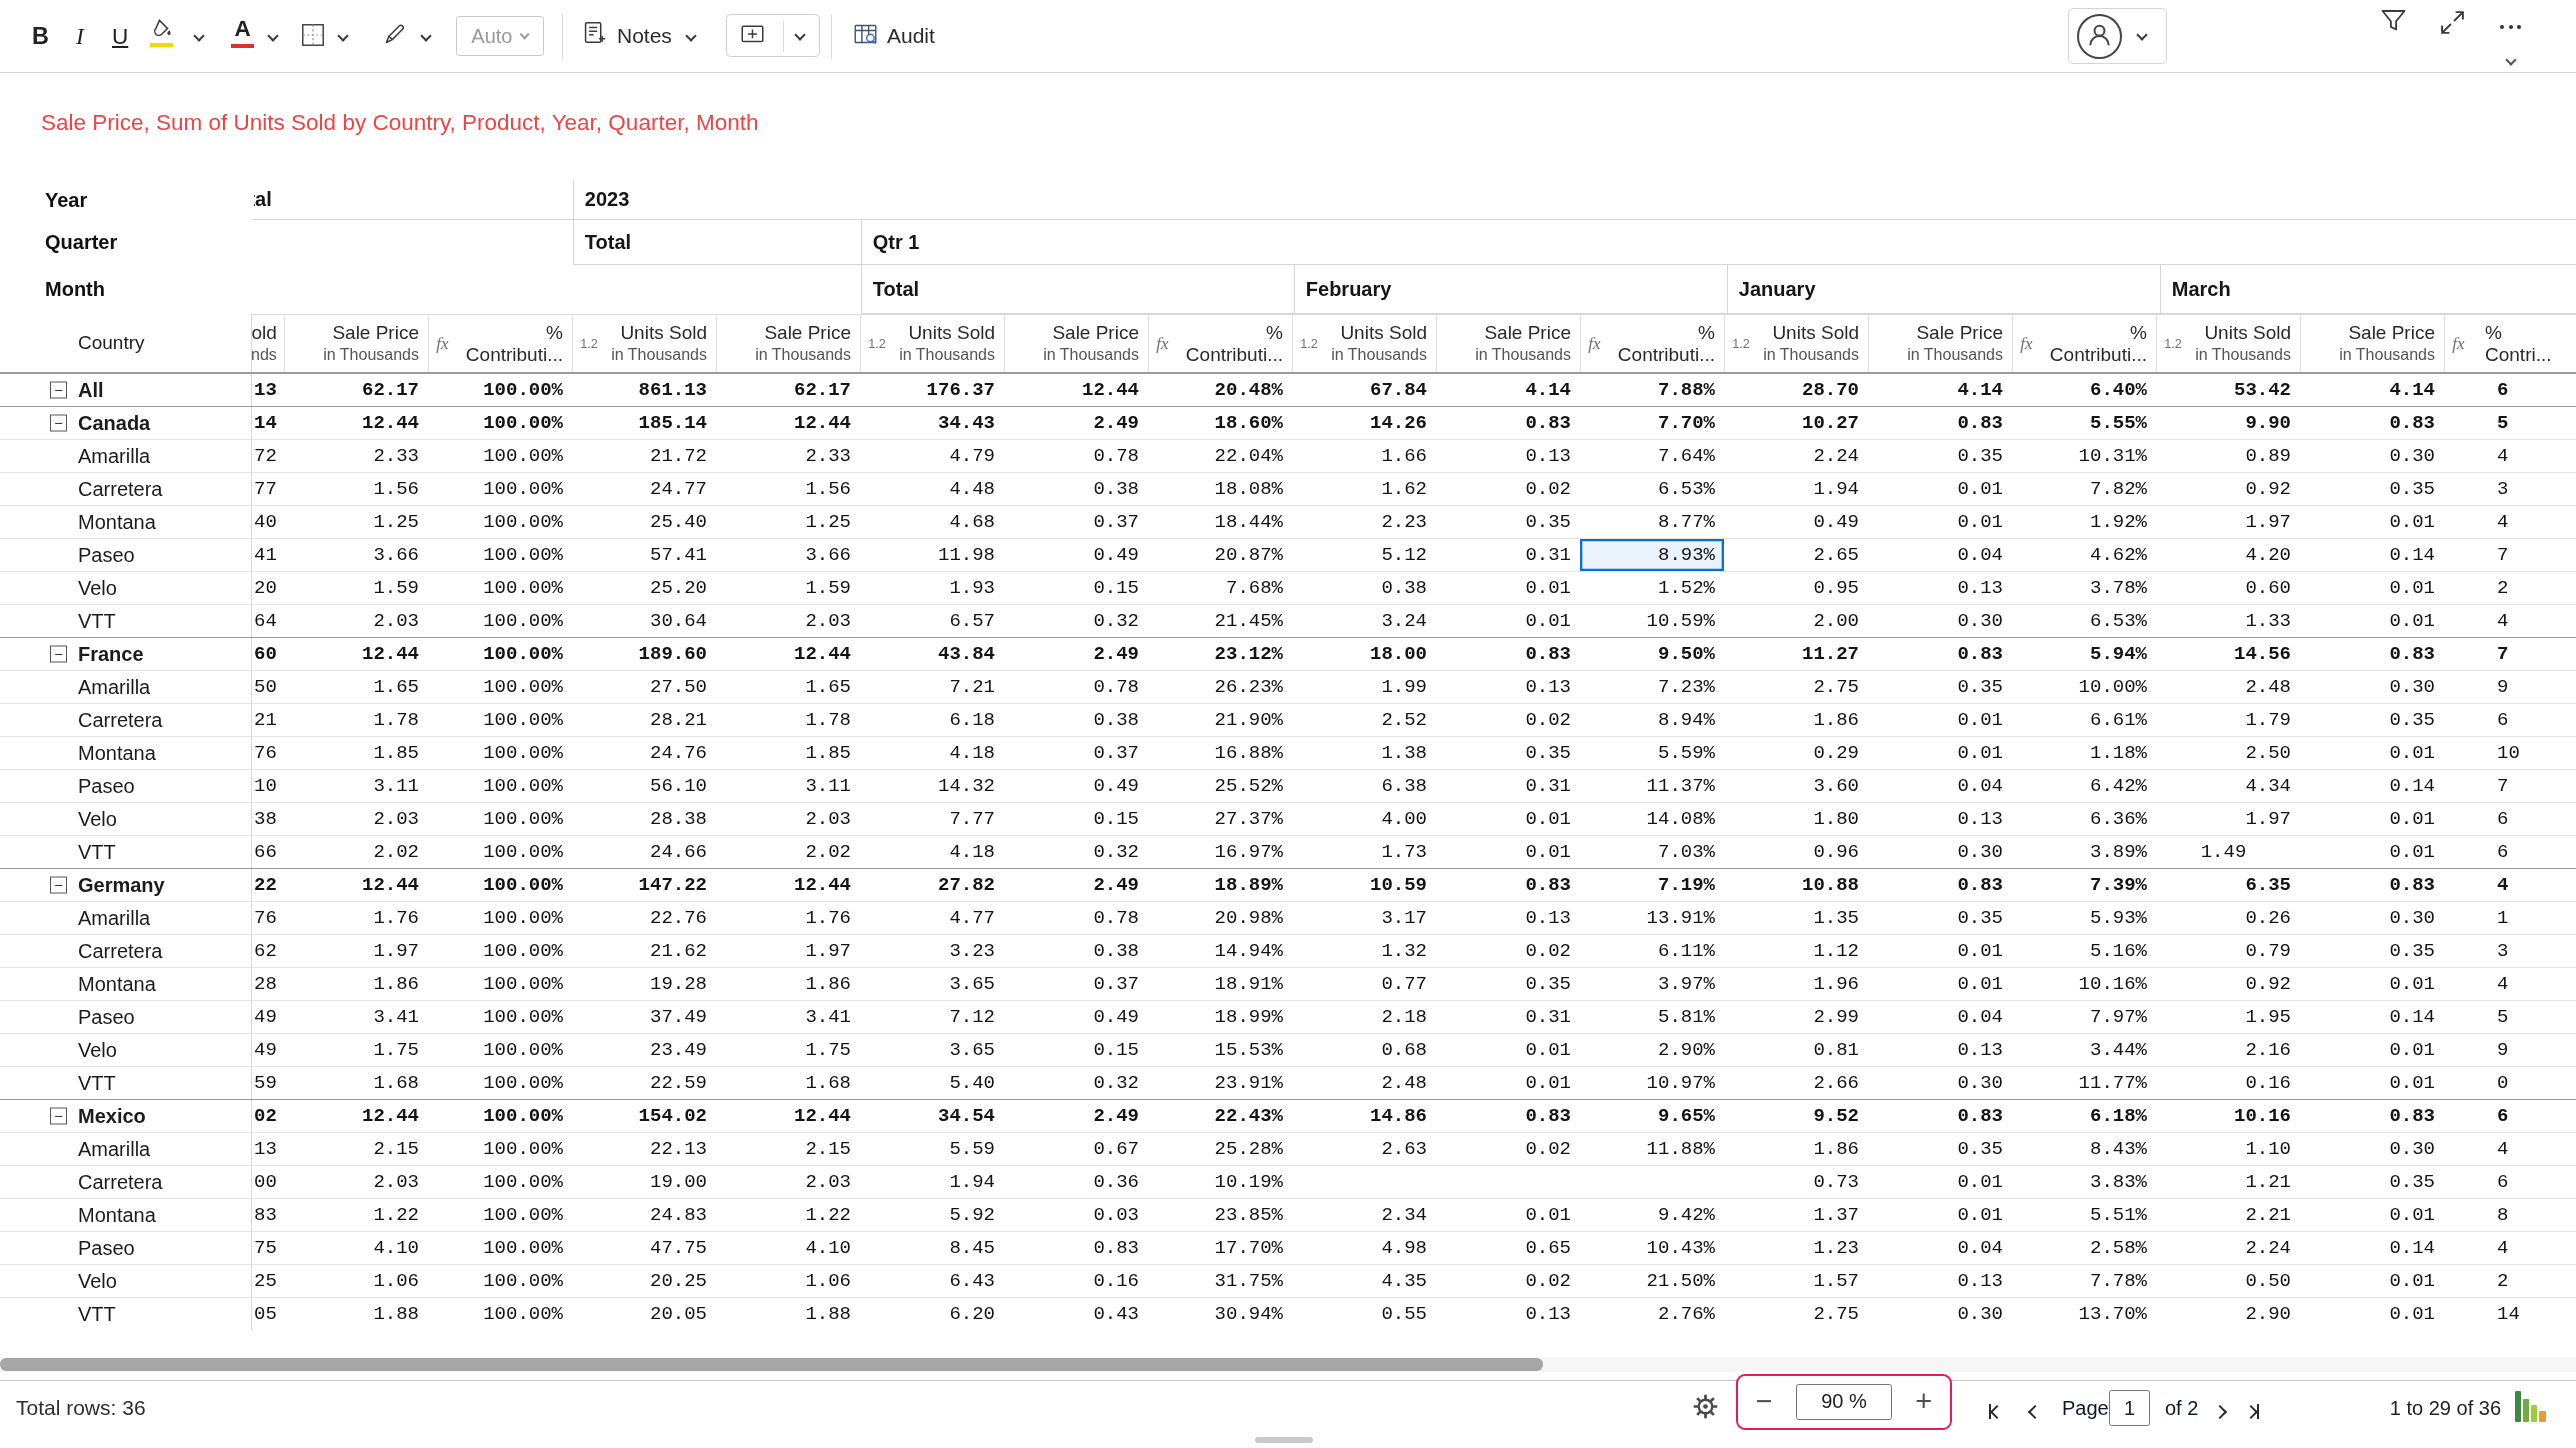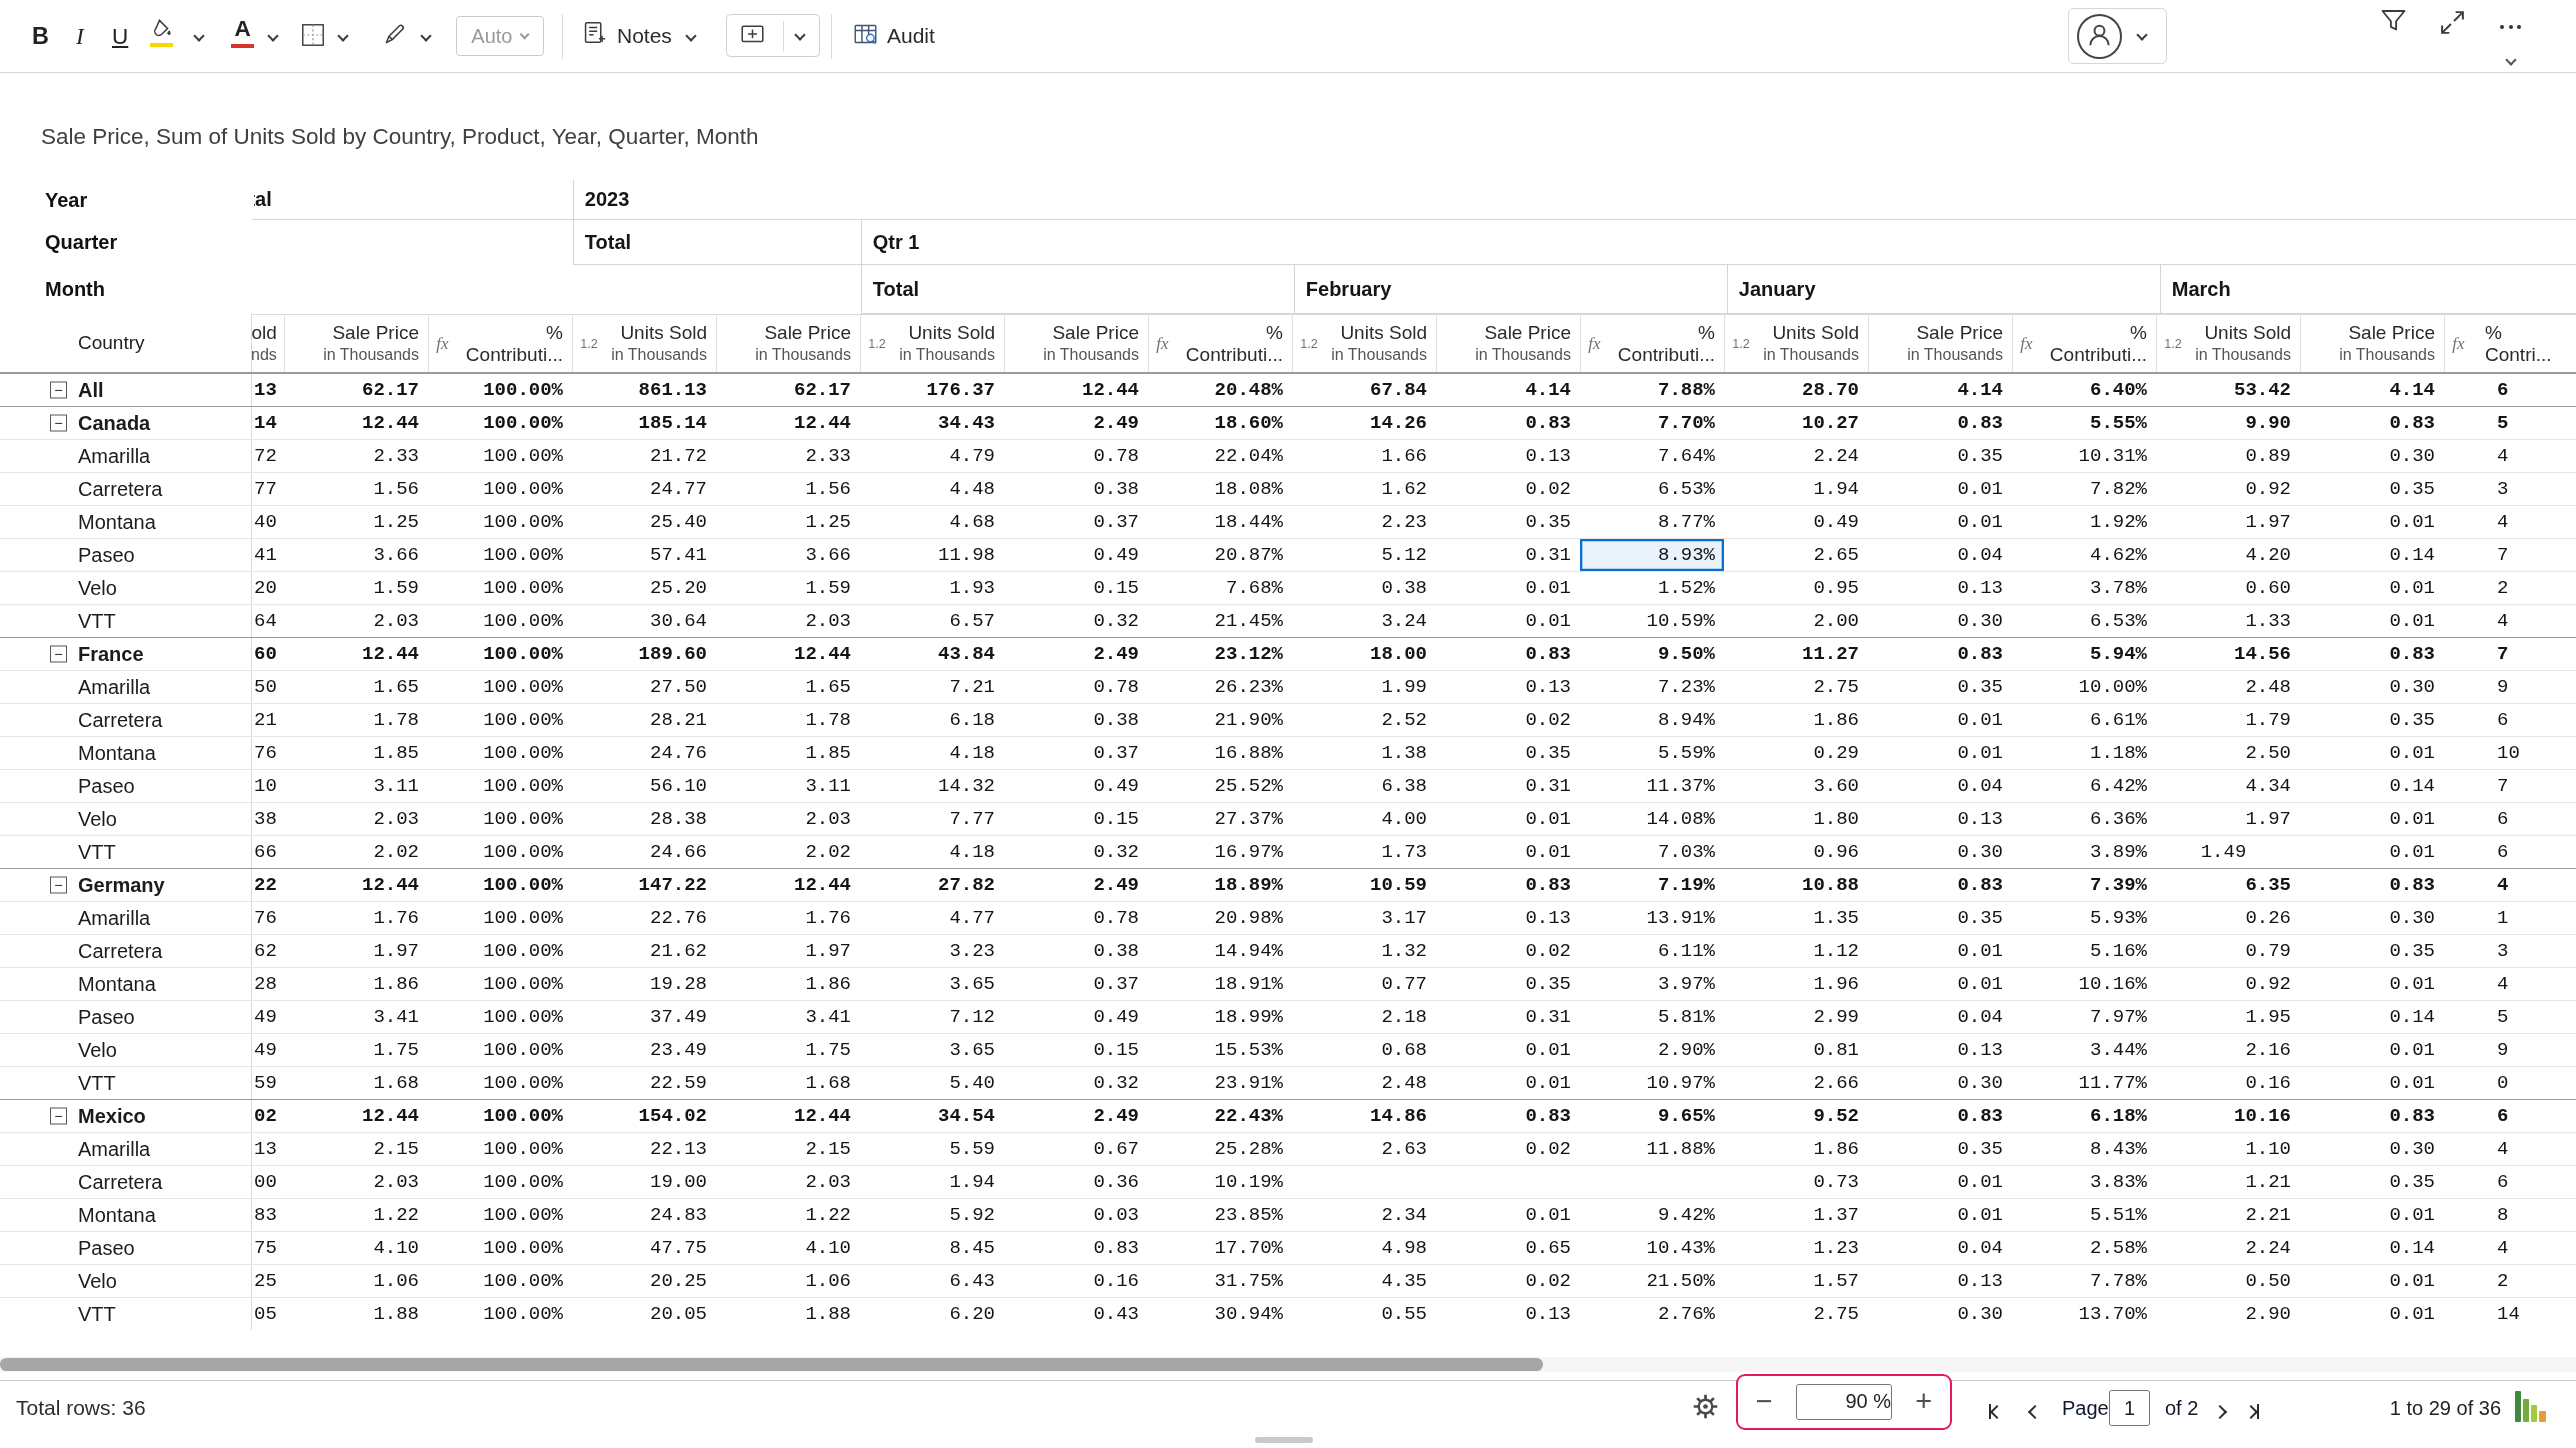--- a/index.html
+++ b/index.html
@@ -23,21 +23,21 @@
   .tblabel{position:absolute;font-size:21px;color:#2b2b2b;line-height:36px}
   .splitbox{position:absolute;left:726px;top:14.4px;width:94px;height:43px;border:1.4px solid #cfcfcf;border-radius:4.5px}
   .splitbox .div{position:absolute;left:56px;top:5.4px;width:0.9px;height:31px;background:#dcdcdc}
   .avbox{position:absolute;left:2068px;top:8px;width:99px;height:56px;border:1.4px solid #d5d5d5;border-radius:5.4px}
   .avatar{position:absolute;left:2077px;top:13.5px;width:45px;height:45px;border:2.3px solid #454545;border-radius:50%;
     display:flex;align-items:center;justify-content:center;background:#fff}
   .dots{position:absolute;left:2498px;top:16px}
   .dots i{width:4px;height:4px;border-radius:50%;background:#333;display:inline-block;margin:0 2.3px}
 
   
-  .title{position:absolute;left:41px;top:124px;font-size:22.5px;color:#404040}
+  .title{position:absolute;left:41px;top:110px;font-size:22.5px;color:#ef4444}
 
   
   .pivot{position:absolute;top:180px;left:0;right:0}
   .hdr-row{display:flex;width:2592px}
   .left-cell{flex:0 0 252px;display:flex;align-items:center;background:#fff}
   .left-cell.dim{padding-left:45px;font-weight:bold;font-size:20px;color:#111}
   .left-cell.country{padding-left:78px;font-size:19px;color:#222;border-right:0.9px solid #d9d9d9}
   .grp{position:relative;display:flex;align-items:center;padding-left:10.8px;flex:0 0 auto;
     border-left:0.9px solid #d5d5d5;border-bottom:0.9px solid #d5d5d5}
   .grp.empty{border-left:none;border-bottom:none}
@@ -74,21 +74,21 @@
   .hscroll{position:absolute;top:1357px;left:0;width:2576px;height:15.3px;background:#f6f6f6}
   .hthumb{position:absolute;left:0;top:0.9px;width:1543px;height:13.5px;background:#a6a6a6;border-radius:6.3px}
 
   
   .statusbar{position:absolute;top:1380px;left:0;right:0;height:69px;border-top:0.9px solid #c9c9c9;background:#fff}
   .srows{position:absolute;left:16px;top:7.2px;font-size:21px;color:#2e2e2e;line-height:40px}
   .gear{position:absolute;left:1691px;top:10.8px}
   .zoomgrp{position:absolute;left:1736px;top:-7.2px;width:216px;height:56px;border:2.7px solid #e5195f;border-radius:9px;
     background:#fff;display:flex;align-items:center;justify-content:space-between;padding:0 10.8px}
   .zbtn{border:none;background:none;font-size:29px;color:#4f4f4f;width:31px;line-height:1;font-family:inherit}
-  .zinput{width:96px;height:36px;border:1.4px solid #757575;border-radius:2.7px;text-align:right;font-size:20px;color:#222;font-family:inherit}
+  .zinput{width:96px;height:36px;border:1.4px solid #757575;border-radius:2.7px;text-align:center;font-size:20px;color:#222;font-family:inherit}
   .pic{position:absolute;top:21.6px;height:18px;display:flex;align-items:center;color:#2b2b2b}
   .pch{width:10px;height:10px;border-right:2.2px solid currentColor;border-bottom:2.2px solid currentColor;display:inline-block}
   .pch.l{transform:rotate(135deg)}
   .pch.r{transform:rotate(-45deg)}
   .pbar{width:2.2px;height:15.3px;background:currentColor;display:inline-block;margin:0 0.9px}
   .ptext{position:absolute;top:7.2px;font-size:20px;color:#0f172a;line-height:40px}
   .pinput{position:absolute;left:2109px;top:9px;width:41px;height:36px;border:1.4px solid #757575;border-radius:2.7px;
     text-align:center;font-size:20px;color:#222;font-family:inherit}
   .range{position:absolute;left:2307px;top:7.2px;width:194px;text-align:right;font-size:20px;color:#222;line-height:40px}
   .chart-ic{position:absolute;left:2515px;top:9px;width:34px;height:32px;display:flex;align-items:flex-end;gap:1.8px}

